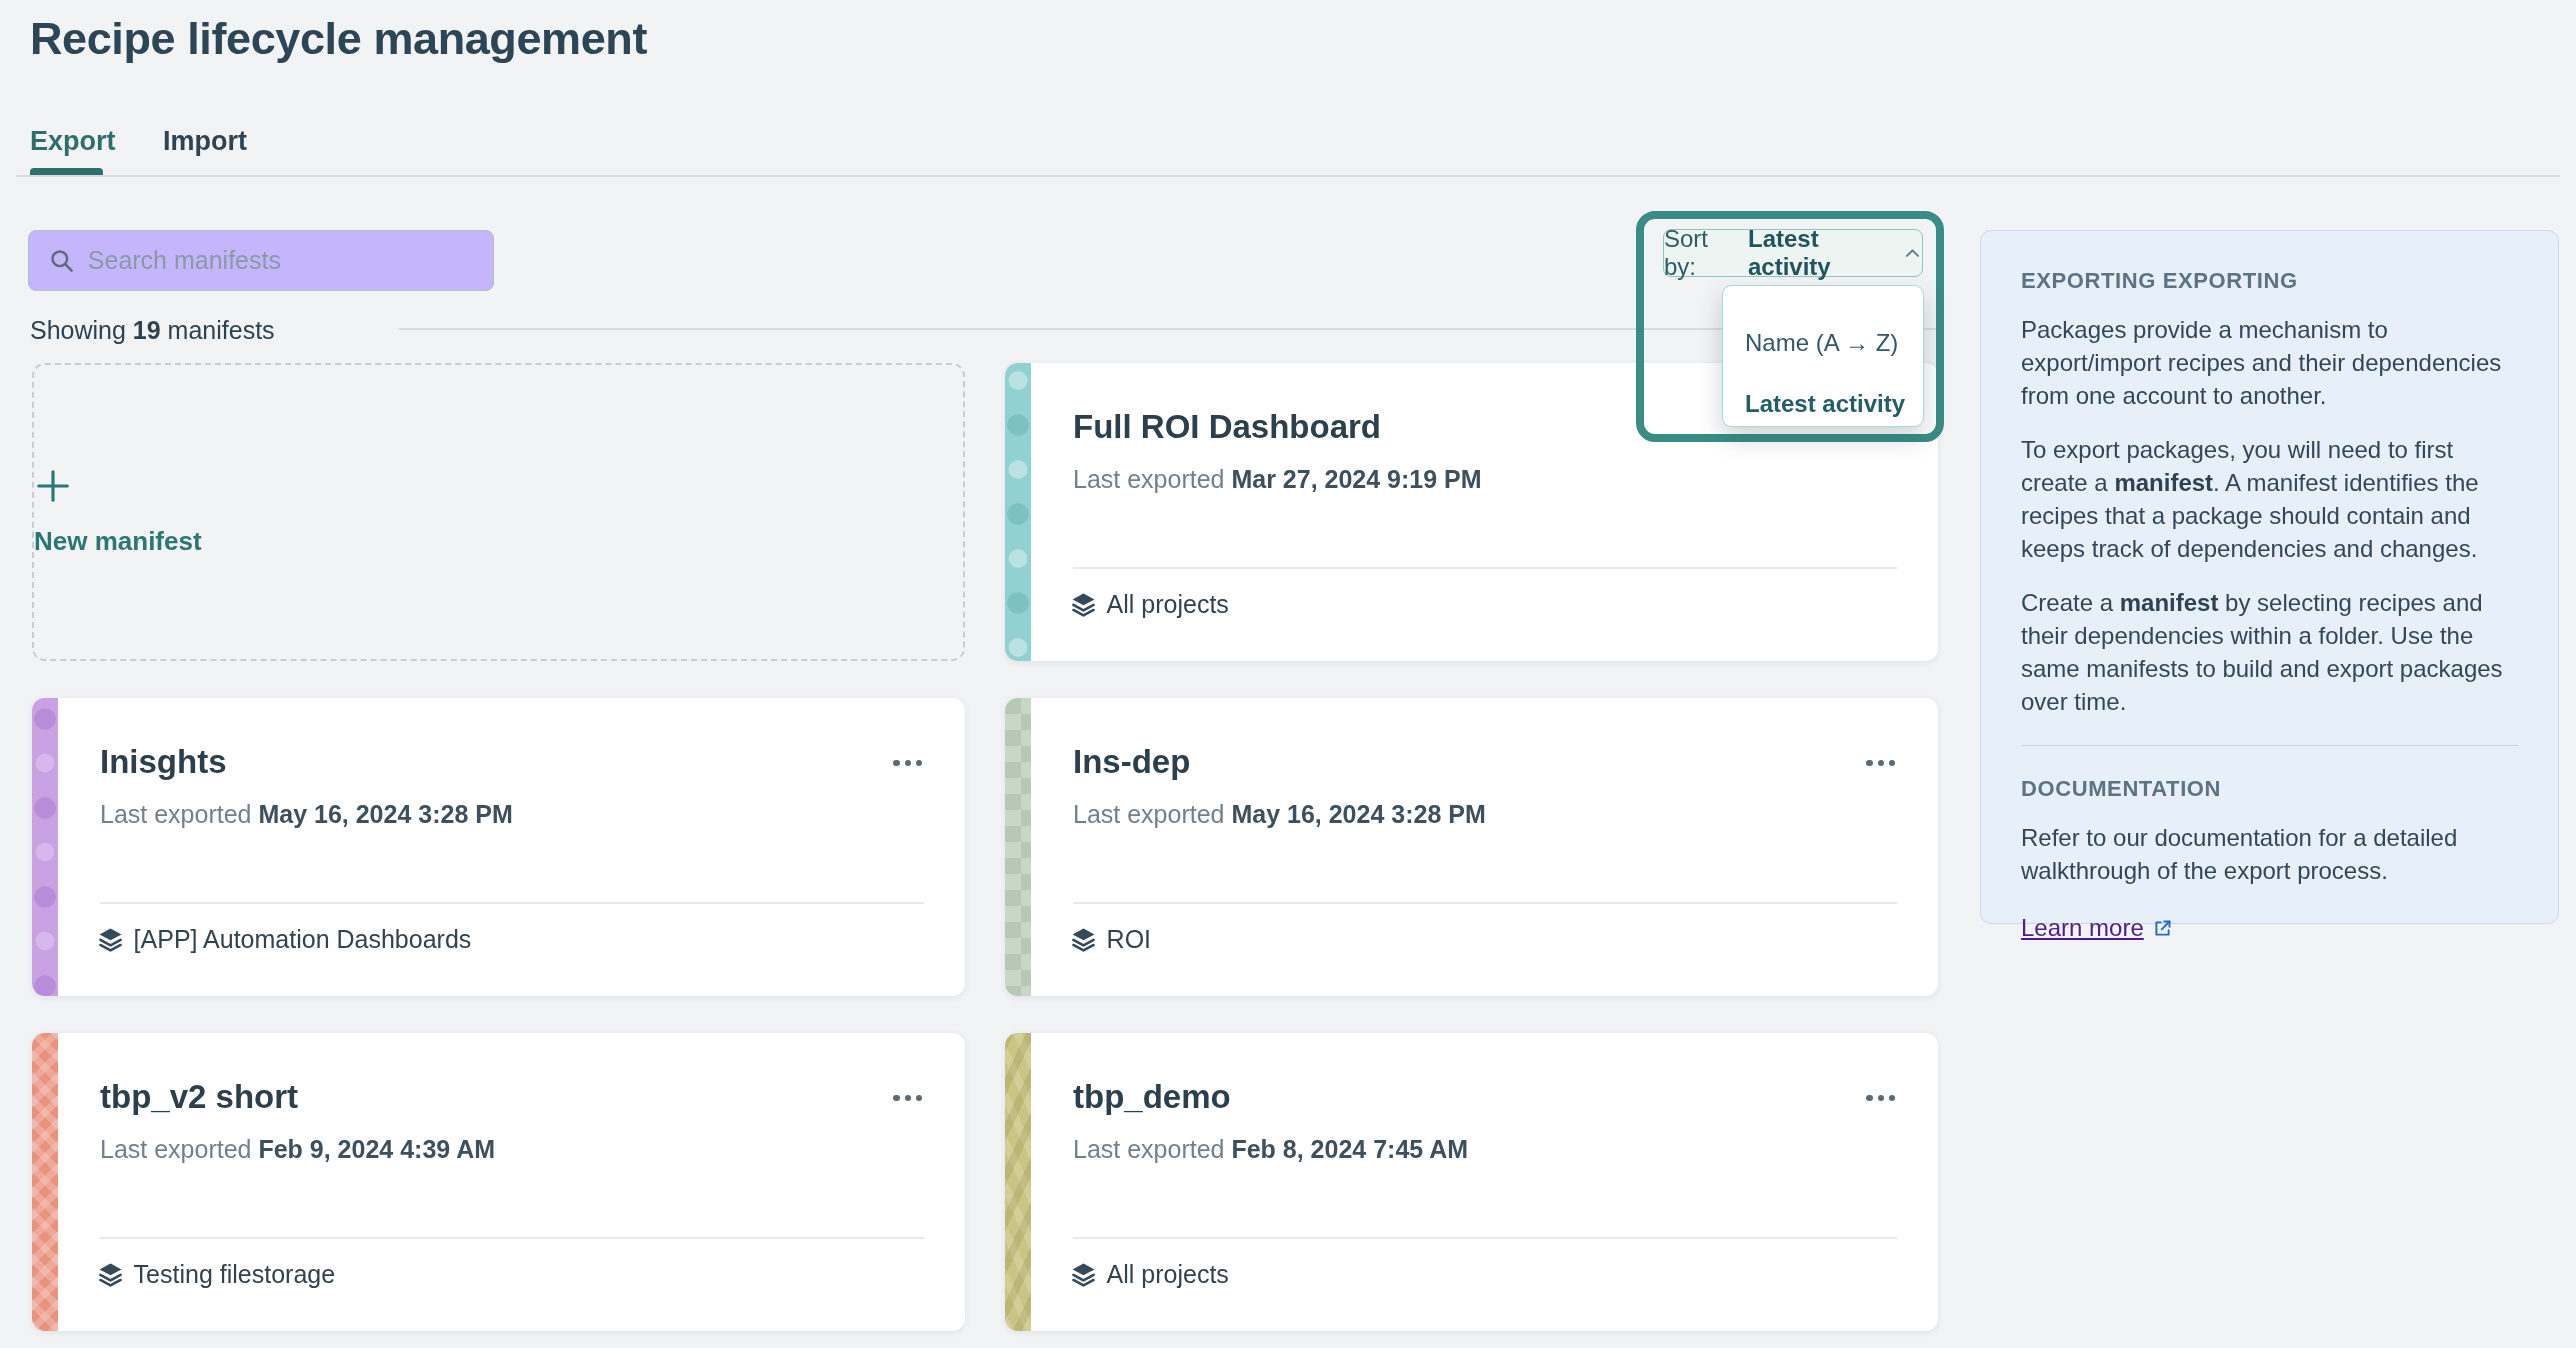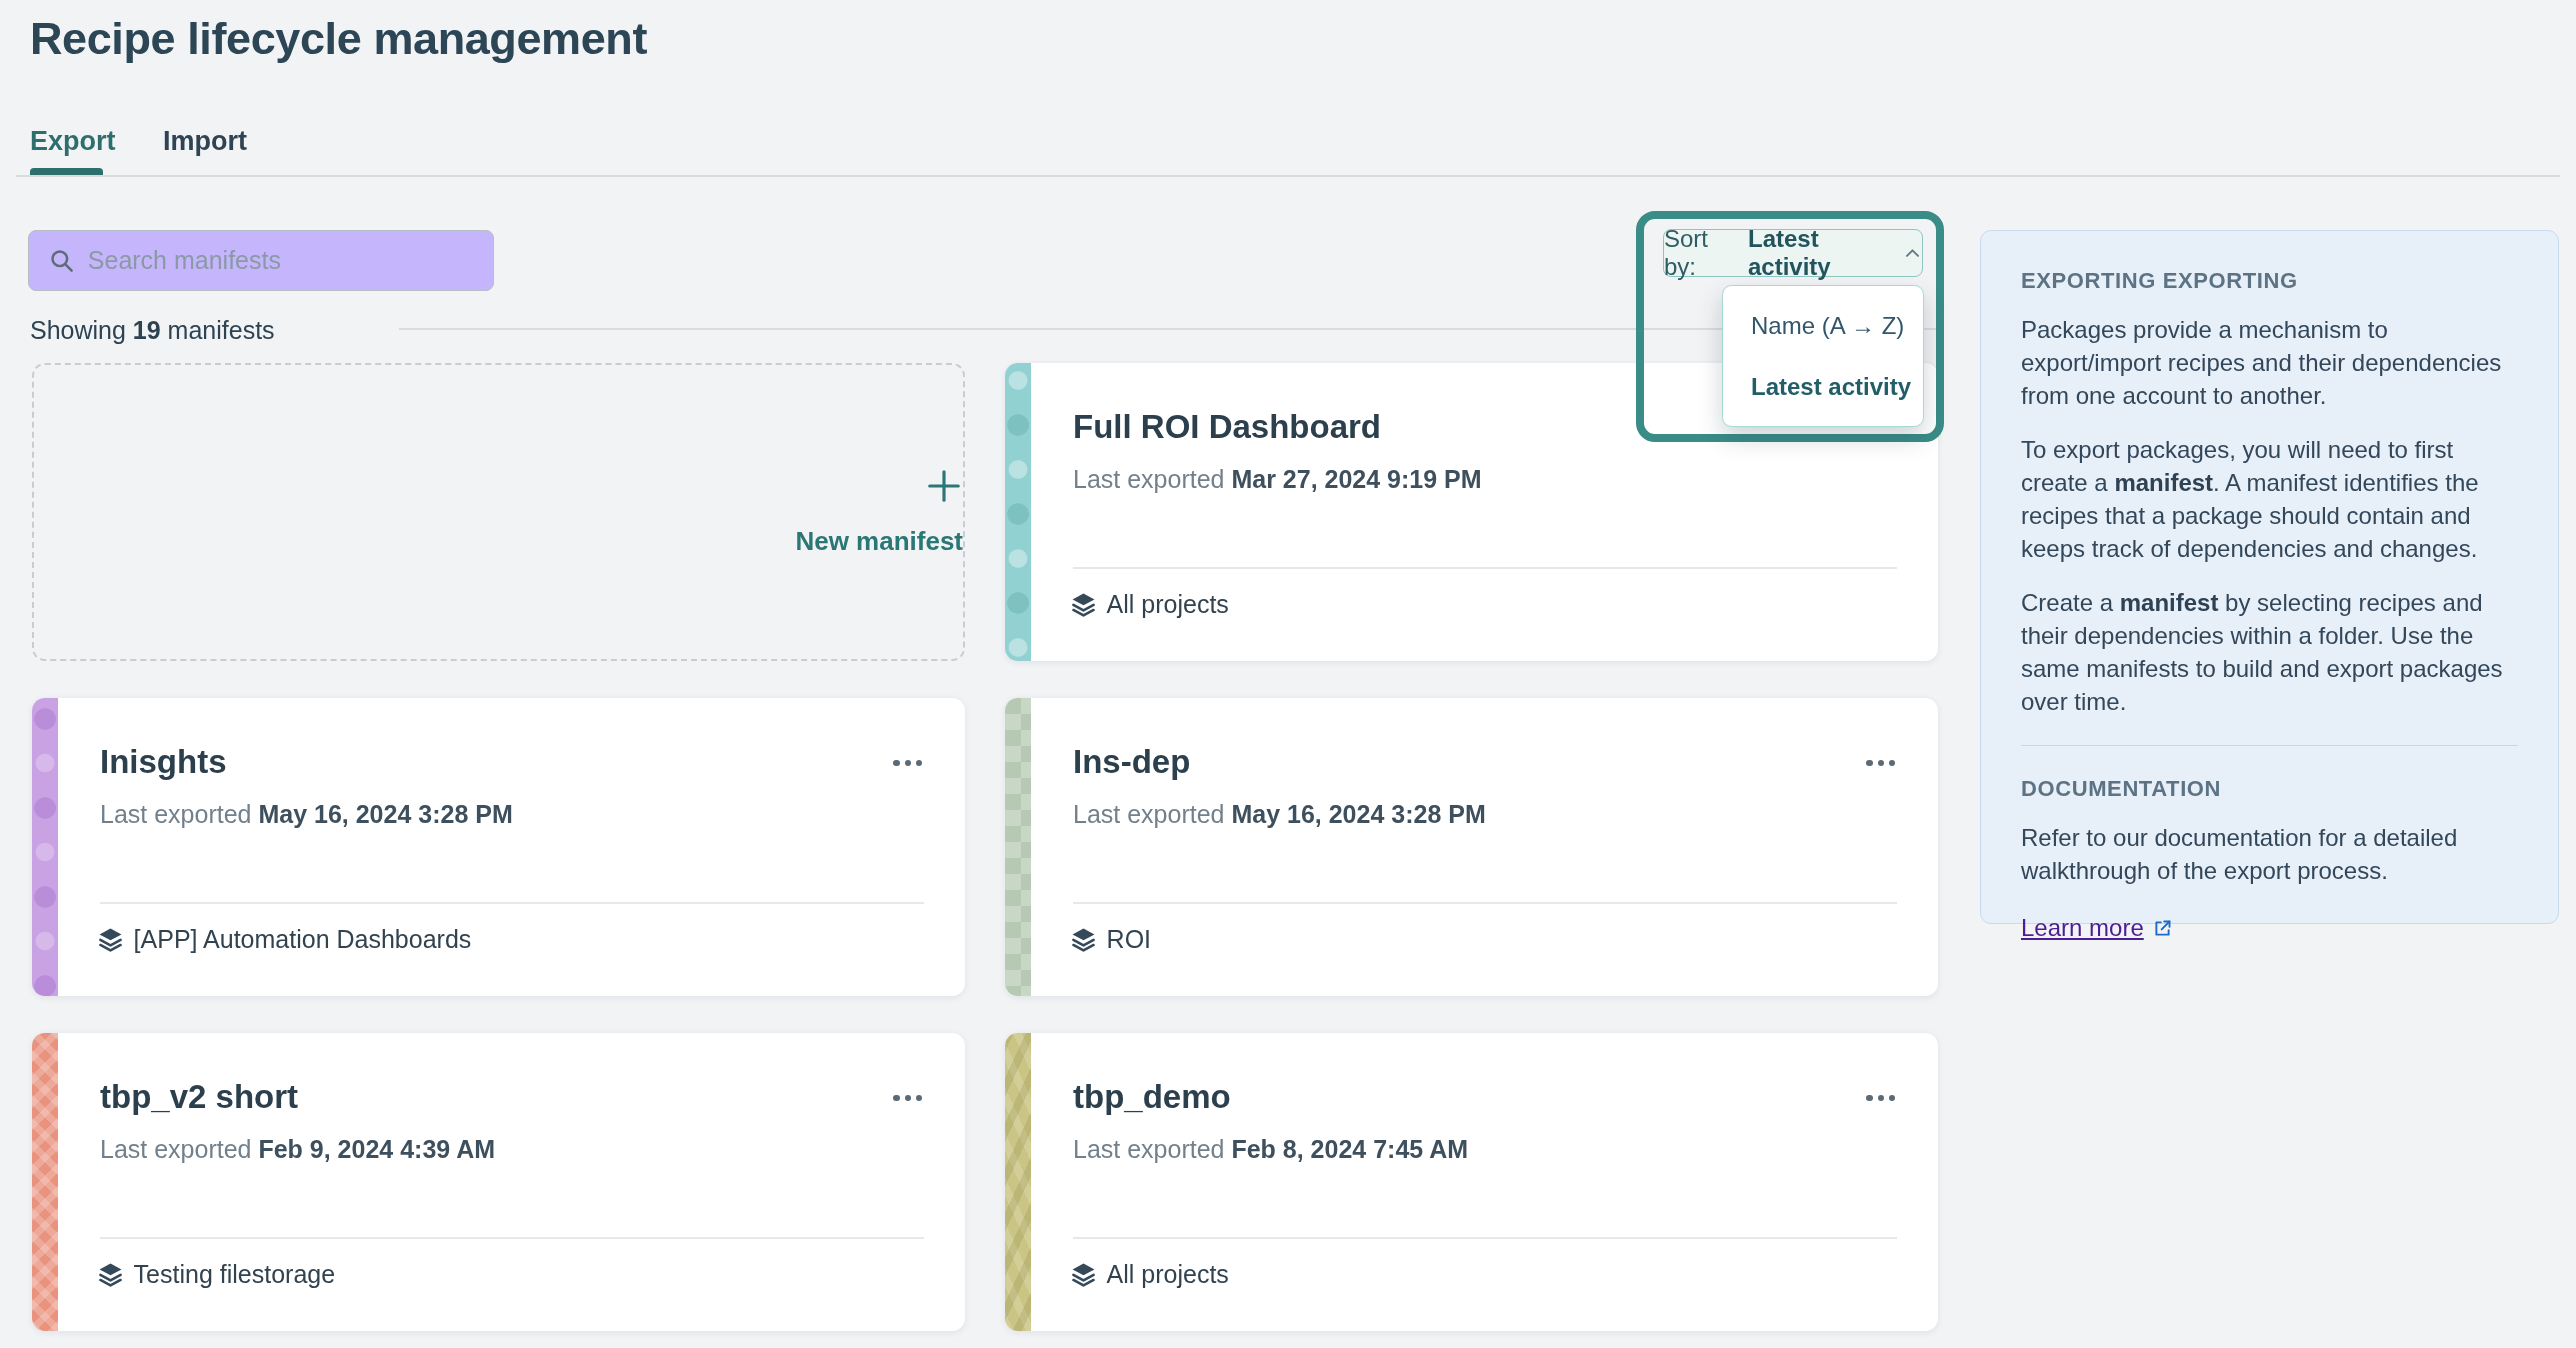--- a/index.html
+++ b/index.html
@@ -22,21 +22,21 @@
 
   .showing-line { position:absolute; left:30px; top:316px; font-size:25px; color:#2e4352; }
   .seg-b { font-weight:700; }
   .showing-rule { position:absolute; left:399px; top:328px; width:1540px; height:1.6px; background:#d9dcde; }
 
   
   .annotation-box { position:absolute; left:1636px; top:211px; width:308px; height:231px; border:8.8px solid #3a8c87; border-radius:19px; z-index:40; pointer-events:none; }
   .sort-button { position:absolute; left:1663px; top:229px; width:260px; height:48px; background:#edf5f3; border:1.6px solid #8fc5c0; border-radius:8px; display:flex; align-items:center; justify-content:center; gap:8px; font-size:24px; z-index:42; cursor:pointer; }
   .sort-label { color:#2f5d66; }
   .sort-value { color:#22545e; font-weight:700; }
-  .sort-menu { position:absolute; left:1722px; top:285px; width:202px; height:142px; background:#ffffff; border:1.6px solid #a7d8d4; border-radius:9.6px; box-shadow:0 11px 24px rgba(30,60,70,.22); z-index:41; display:flex; flex-direction:column; justify-content:center; gap:33px; padding:8px 28px; }
+  .sort-menu { position:absolute; left:1722px; top:285px; width:202px; height:142px; background:#ffffff; border:1.6px solid #a7d8d4; border-radius:9.6px; box-shadow:0 11px 24px rgba(30,60,70,.22); z-index:41; display:flex; flex-direction:column; justify-content:flex-end; gap:33px; padding:8px 22px; }
   .sort-menu-item { font-size:24px; color:#33566b; cursor:pointer; white-space:nowrap; }
   .sort-menu-item.selected { color:#235e68; font-weight:700; }
 
   
   .grid { position:absolute; left:32px; top:363px; width:1906px; display:grid; grid-template-columns:933px 933px; column-gap:40px; row-gap:37px; }
   .card, .new-card { height:298px; border-radius:12.8px; }
   .card { position:relative; background:#ffffff; box-shadow:0 1.6px 6.4px rgba(20,40,60,.08); cursor:pointer; }
   .stripe { position:absolute; left:0; top:0; bottom:0; width:25.5px; border-radius:12.8px 0 0 12.8px; }
   .stripe-teal   { background-color:#92d1d1;
                    background-image:radial-gradient(circle at 12.8px 17.5px, rgba(255,255,255,.38) 8.8px, rgba(255,255,255,0) 9.6px),
@@ -56,21 +56,21 @@
                    background-image:repeating-linear-gradient(115deg, rgba(110,105,40,.16) 0 8px, rgba(110,105,40,0) 8px 19px),
                                     repeating-linear-gradient(65deg, rgba(255,255,255,.16) 0 8px, rgba(255,255,255,0) 8px 19px); }
   .card-title { position:absolute; left:68px; top:45px; font-size:33px; font-weight:700; color:#2b3f4d;text-align:right; }
   .card-kebab { position:absolute; right:38px; top:57px; display:flex; gap:4.8px; cursor:pointer; padding:4.8px; }
   .card-kebab i { width:6.4px; height:6.4px; border-radius:50%; background:#5a6a76; }
   .card-meta { position:absolute; left:68px; top:102px; font-size:25px; color:#72808c; }
   .card-meta .card-date { color:#3e505e; font-weight:700; }
   .card-divider { position:absolute; left:68px; right:41px; top:204px; height:1.6px; background:#e6e9ec; }
   .card-footer { position:absolute; left:65px; top:227px; display:flex; align-items:center; gap:9.6px; font-size:25px; color:#32424f; }
 
-  .new-card { border:2.4px dashed #c7cdd3; background:transparent; display:flex; flex-direction:column; align-items:flex-end; justify-content:center; gap:21px; cursor:pointer; }
+  .new-card { border:2.4px dashed #c7cdd3; background:transparent; display:flex; flex-direction:column; align-items:flex-start; justify-content:center; gap:21px; cursor:pointer; }
   .new-card-label { font-size:26px; font-weight:600; color:#2a7775; }
 
   
   .side-panel { position:absolute; left:1980px; top:230px; width:579px; height:694px; background:#e7eff8; border:1.6px solid #c8daee; border-radius:11px; padding:37px 40px; }
   .side-heading { font-size:22px; font-weight:700; color:#5d7384; letter-spacing:0.6px; margin-bottom:19px; }
   .side-p { font-size:24px; line-height:33px; color:#33475a; margin-bottom:21px; }
   .side-p .seg-b { color:#2f4254; }
   .side-divider { border:none; border-top:1.6px solid #c7d7e8; margin:27px 0 30px; }
   .learn-more { display:inline-flex; align-items:center; gap:8px; font-size:24px; color:#4c1d95; text-decoration:underline; cursor:pointer; margin-top:6.4px; }
 

